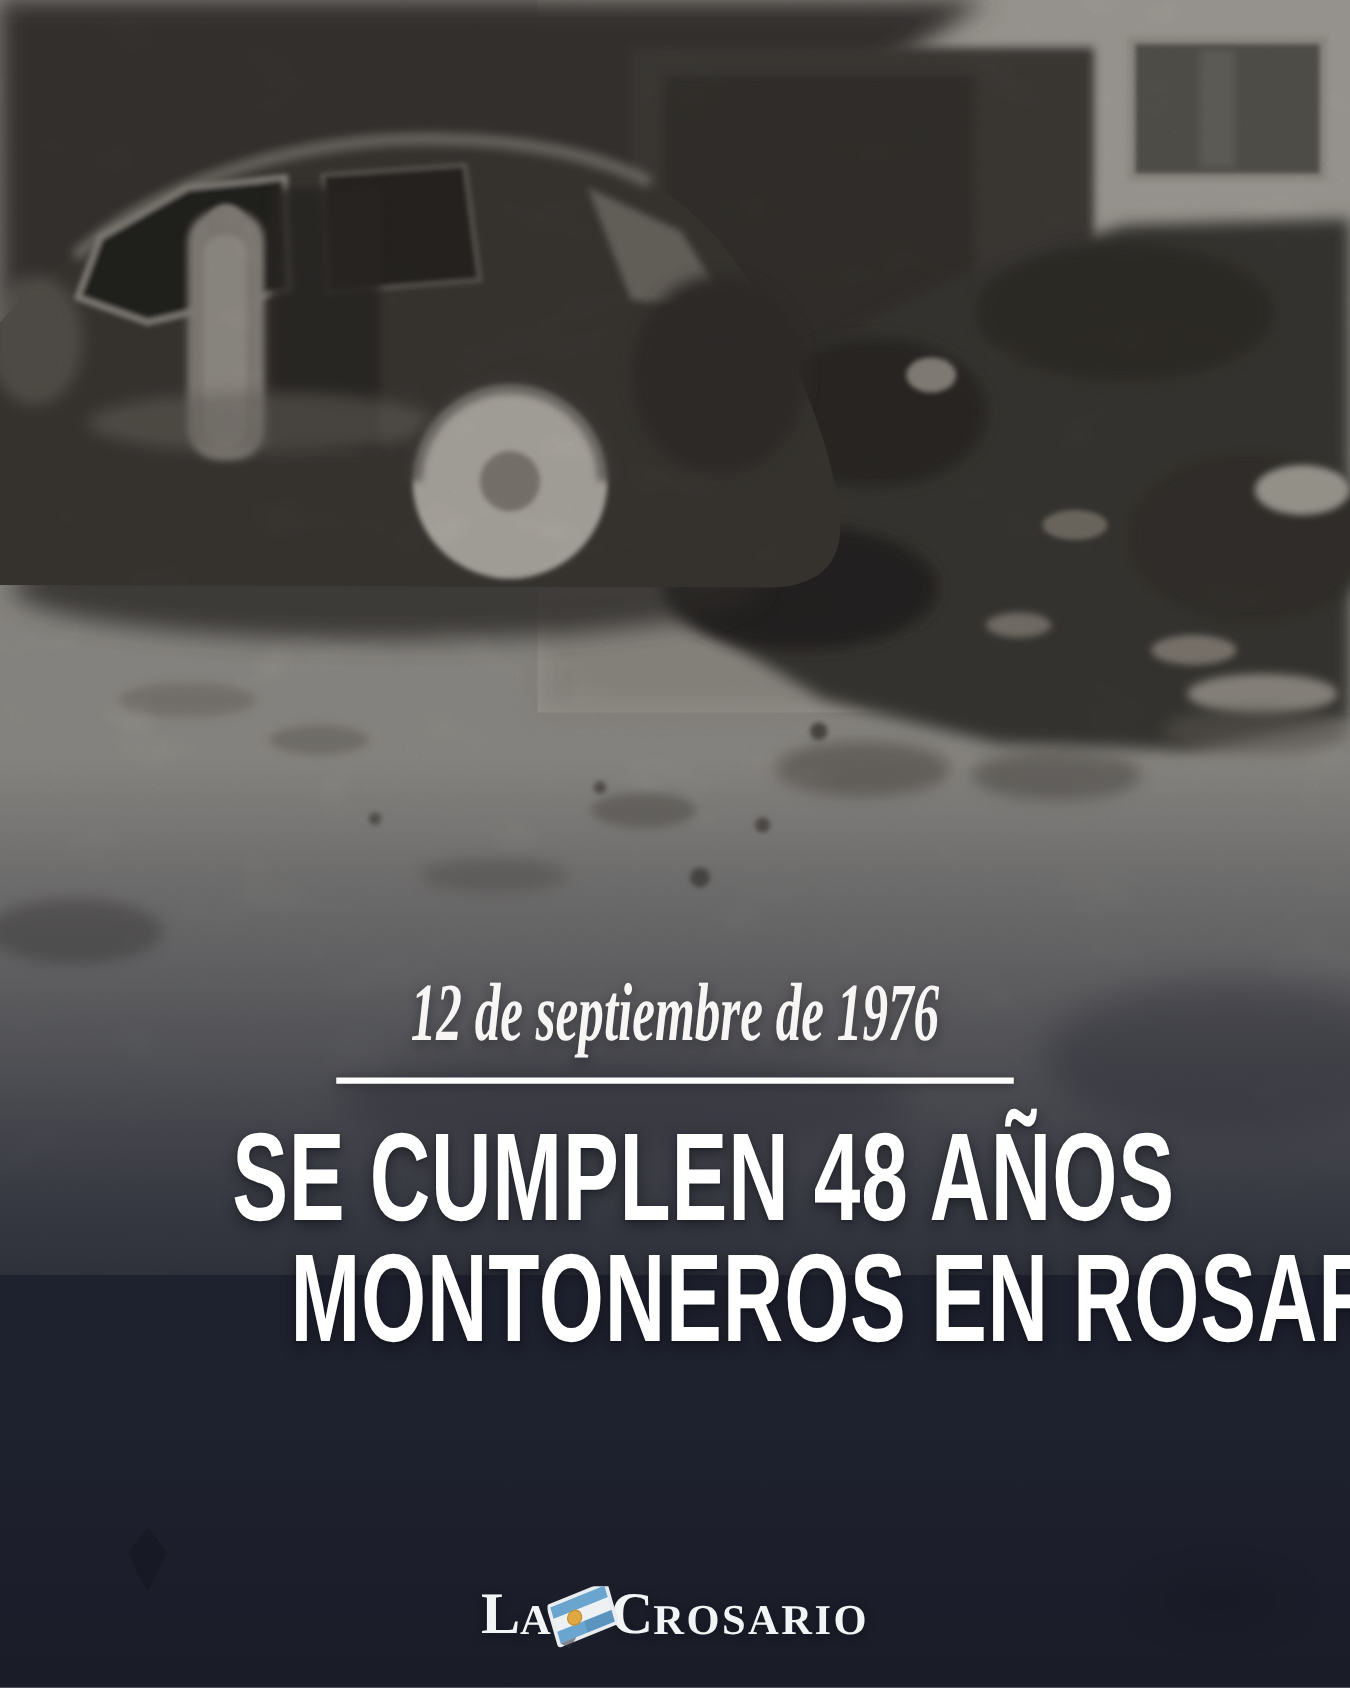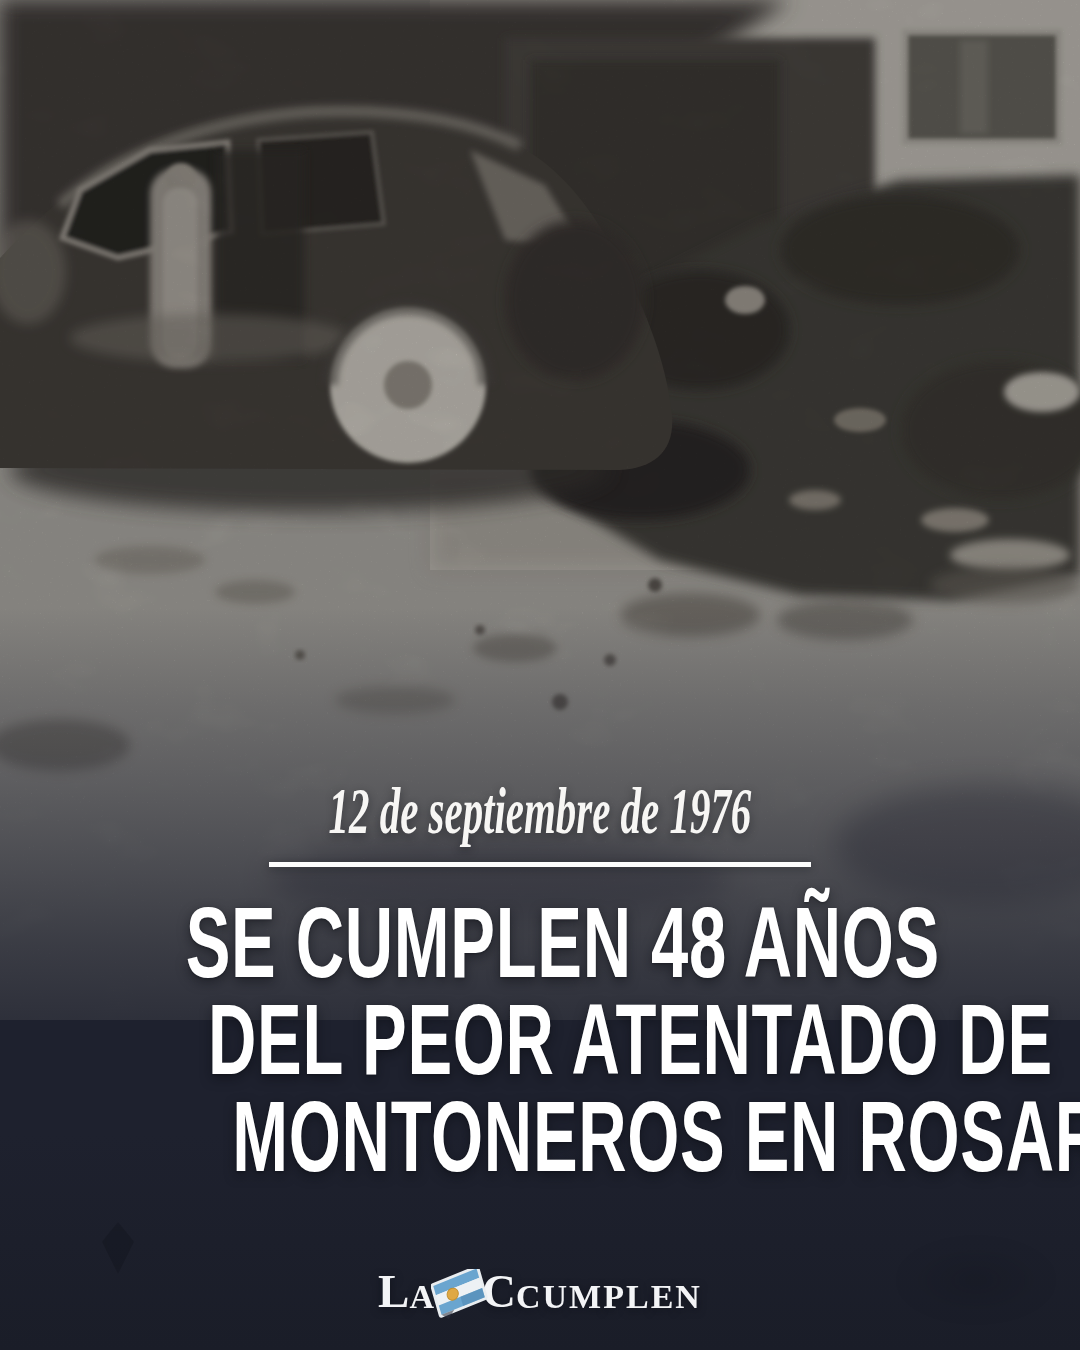--- a/index.html
+++ b/index.html
@@ -183,35 +183,34 @@
 <div class="artifact-smudge"></div>
 
 <div class="kicker">
   <span class="scale">12 de septiembre de 1976</span>
 </div>
 
 <div class="divider"></div>
 
 <div class="headline">
   <span class="line"><span class="scale">SE CUMPLEN 48 AÑOS</span></span>
-  <span class="line"><span class="scale">DEL PEOR ATENTADO DE</span></span>
   <span class="line"><span class="scale">MONTONEROS EN ROSARIO</span></span>
 </div>
 
 <div class="logo">
   <span class="big">L</span>
   <span class="small">A</span>
   <span class="logo-flag">
     <svg viewBox="0 0 60 52" width="58" height="52" aria-hidden="true">
       <g transform="rotate(-16 30 26) skewY(-6 )">
         <rect x="3" y="7" width="54" height="37" rx="3" fill="#e9edf0"></rect>
         <rect x="6" y="10" width="48" height="10" fill="#6aa5cf"></rect>
         <rect x="6" y="20" width="48" height="11" fill="#edf1f4"></rect>
         <rect x="6" y="31" width="48" height="10" fill="#6aa5cf"></rect>
         <path d="M30,31 L54,31 L54,41 L30,41 Z" fill="#4e86b0" opacity="0.55"></path>
         <circle cx="23" cy="25.5" r="6" fill="#dfa843" stroke="#c28f31" stroke-width="1"></circle>
         <path d="M6,41 L20,41 L12,48 Z" fill="#2a2e3c" opacity="0.55"></path>
       </g>
     </svg>
   </span>
   <span class="big">C</span>
-  <span class="small">CUMPLEN</span>
+  <span class="small">ROSARIO</span>
 </div>
 
 </body></html>

